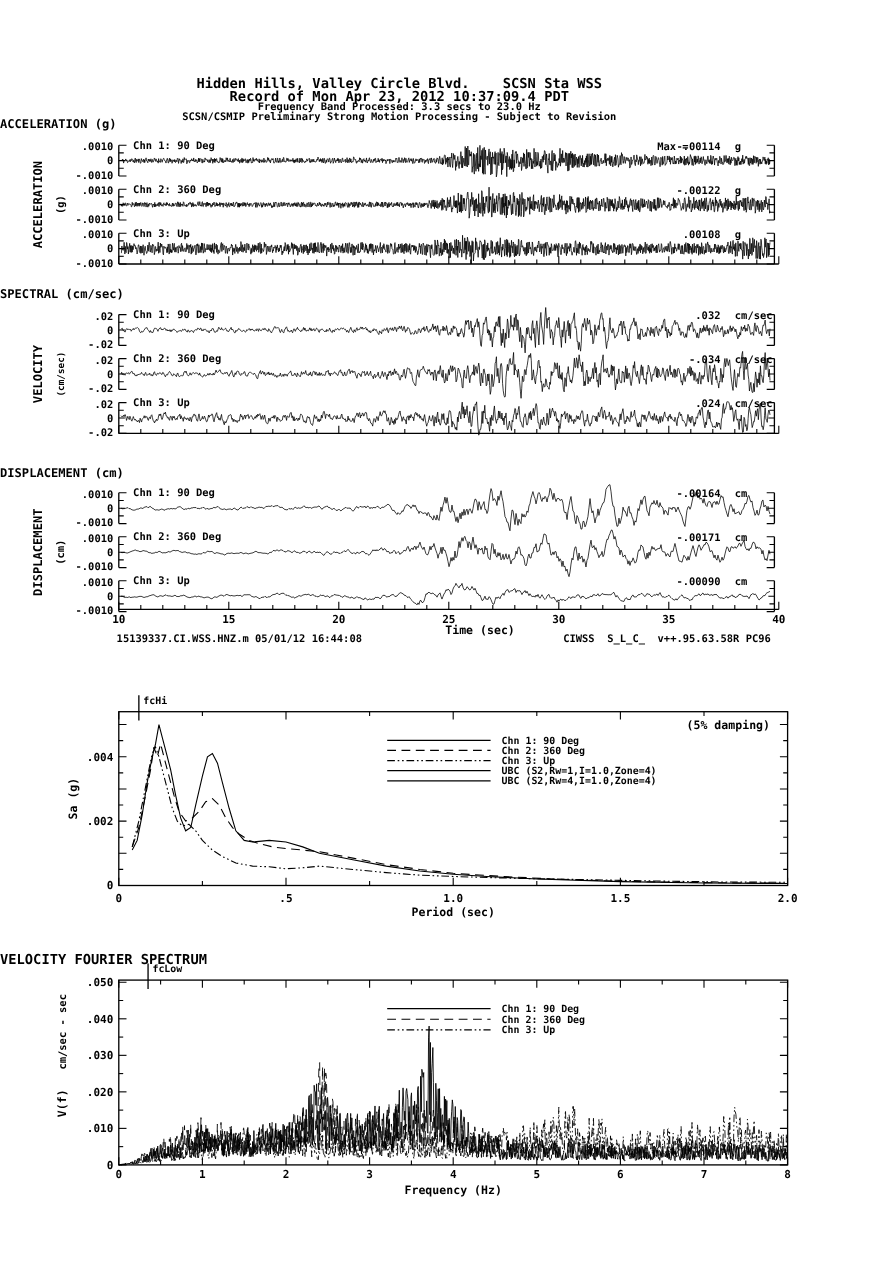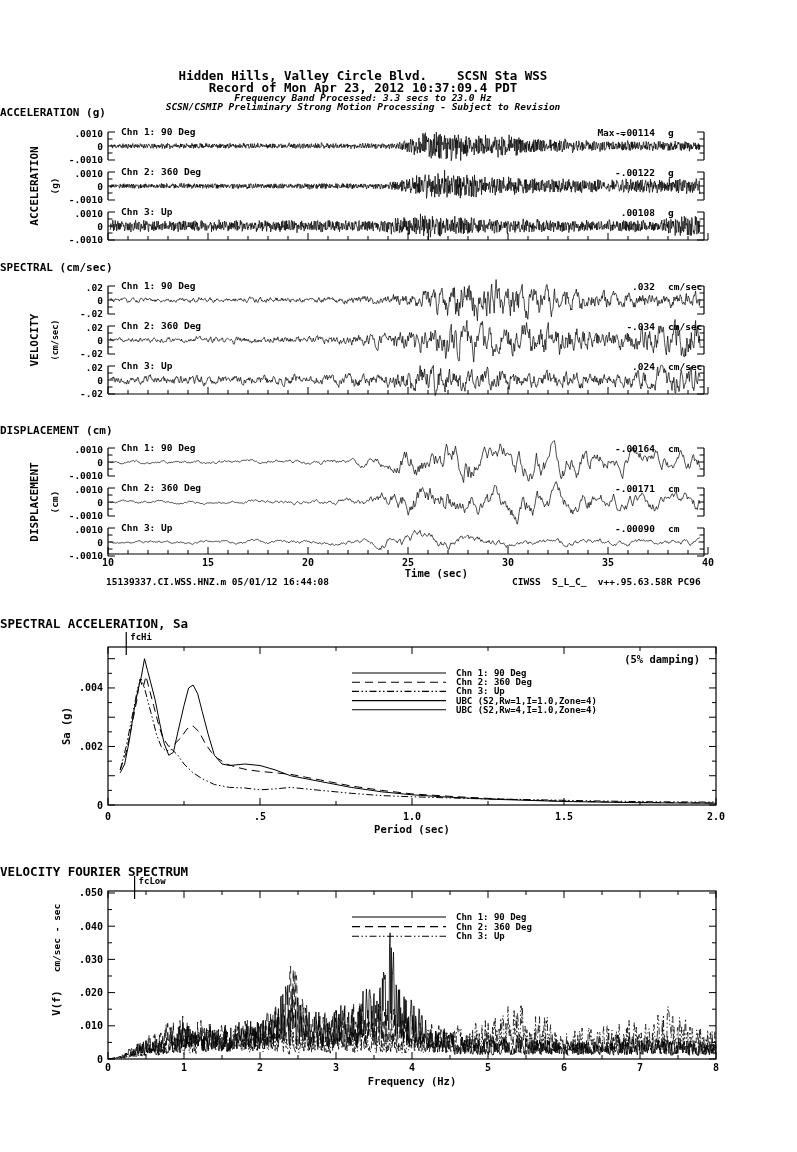--- a/index.html
+++ b/index.html
@@ -1,20 +1,20 @@
 <!DOCTYPE html>
 <html><head>
 <meta charset="utf-8">
 <style>
   html,body{margin:0;padding:0;background:#fff;}
   .page{position:relative;width:726px;height:1152px;background:#ffffff;overflow:hidden;
         font-family:"DejaVu Sans Mono",monospace;font-weight:bold;color:#000;}
   .hline{position:absolute;left:0;width:100%;text-align:center;white-space:pre;}
   .h1{font-size:12.5px;}
-  .h2{font-size:9.5px;font-style:italic;}
+  .h2{font-size:9.5px;}
   .ptitle{position:absolute;left:0;width:100%;font-size:11px;white-space:pre;}
   .ptitle.big{font-size:12.5px;}
   .fnote{position:absolute;font-size:9.5px;white-space:pre;}
   .page svg{position:absolute;left:0;}
   .page svg text{font-family:"DejaVu Sans Mono",monospace;font-weight:bold;fill:#000;white-space:pre;}
 </style>
 </head>
 <body>
 
 <div class="page">
@@ -316,21 +316,20 @@
       <line x1="668" y1="118" x2="668" y2="114" stroke="#000" stroke-width="1"></line>
       <line x1="688" y1="118" x2="688" y2="114" stroke="#000" stroke-width="1"></line>
       <line x1="708" y1="118" x2="708" y2="111" stroke="#000" stroke-width="1"></line>
       <text x="708" y="130" font-size="10" text-anchor="middle">40</text>
     </svg>
 
   <div class="fnote" style="top:567px;left:348px;width:120px;text-align:right;font-size:10.5px">Time (sec)</div>
   <div class="fnote" style="top:576px;left:106px">15139337.CI.WSS.HNZ.m 05/01/12 16:44:08</div>
   <div class="fnote" style="top:576px;left:512px">CIWSS  S_L_C_  v++.95.63.58R PC96</div>
 
-  <div class="ptitle big" style="top:616px">SPECTRAL ACCELERATION, Sa</div>
   <svg id="chart-sa" style="top:608px" width="797" height="238">
       <rect x="108" y="39" width="608" height="158" fill="none" stroke="#000" stroke-width="1.2"></rect>
       <line x1="108" y1="197" x2="108" y2="190" stroke="#000" stroke-width="1"></line>
       <line x1="108" y1="39" x2="108" y2="46" stroke="#000" stroke-width="1"></line>
       <line x1="184" y1="197" x2="184" y2="193" stroke="#000" stroke-width="1"></line>
       <line x1="184" y1="39" x2="184" y2="43" stroke="#000" stroke-width="1"></line>
       <line x1="260" y1="197" x2="260" y2="190" stroke="#000" stroke-width="1"></line>
       <line x1="260" y1="39" x2="260" y2="46" stroke="#000" stroke-width="1"></line>
       <line x1="336" y1="197" x2="336" y2="193" stroke="#000" stroke-width="1"></line>
       <line x1="336" y1="39" x2="336" y2="43" stroke="#000" stroke-width="1"></line>

